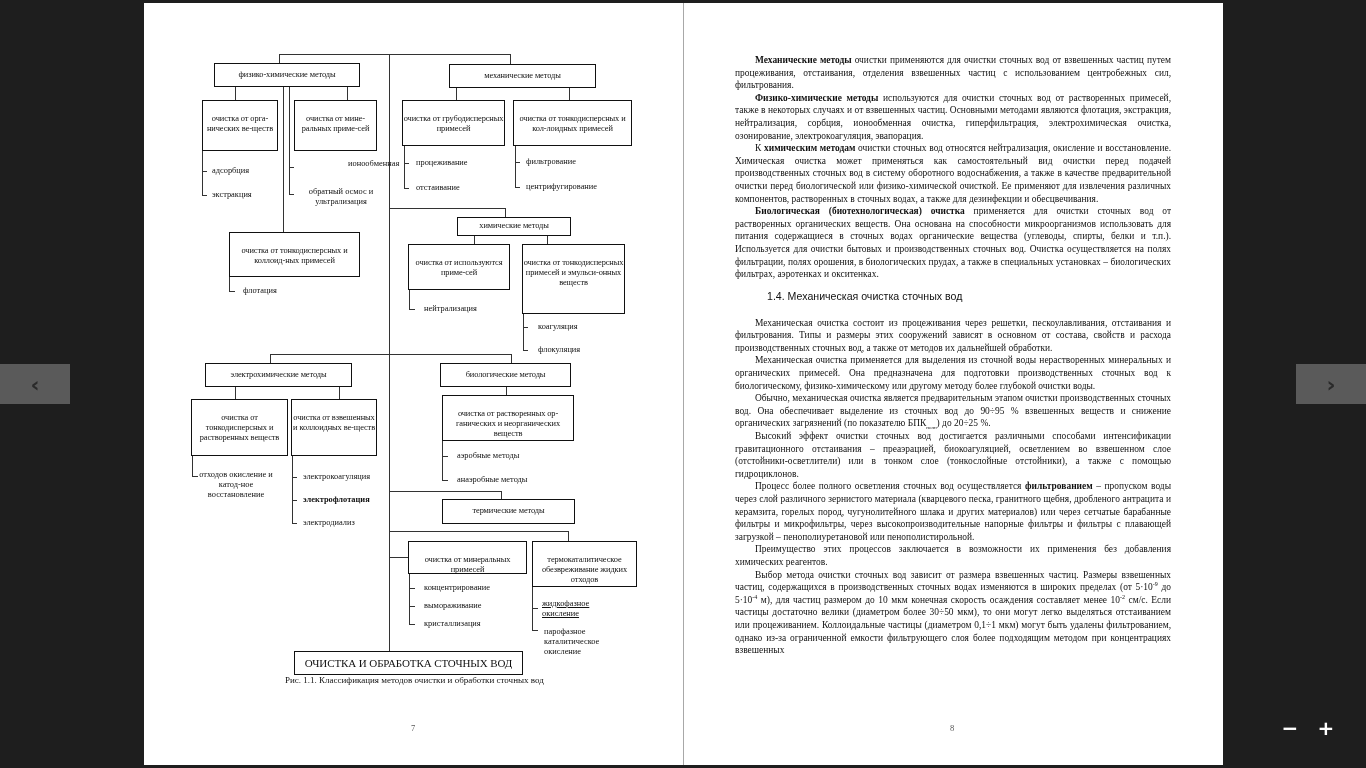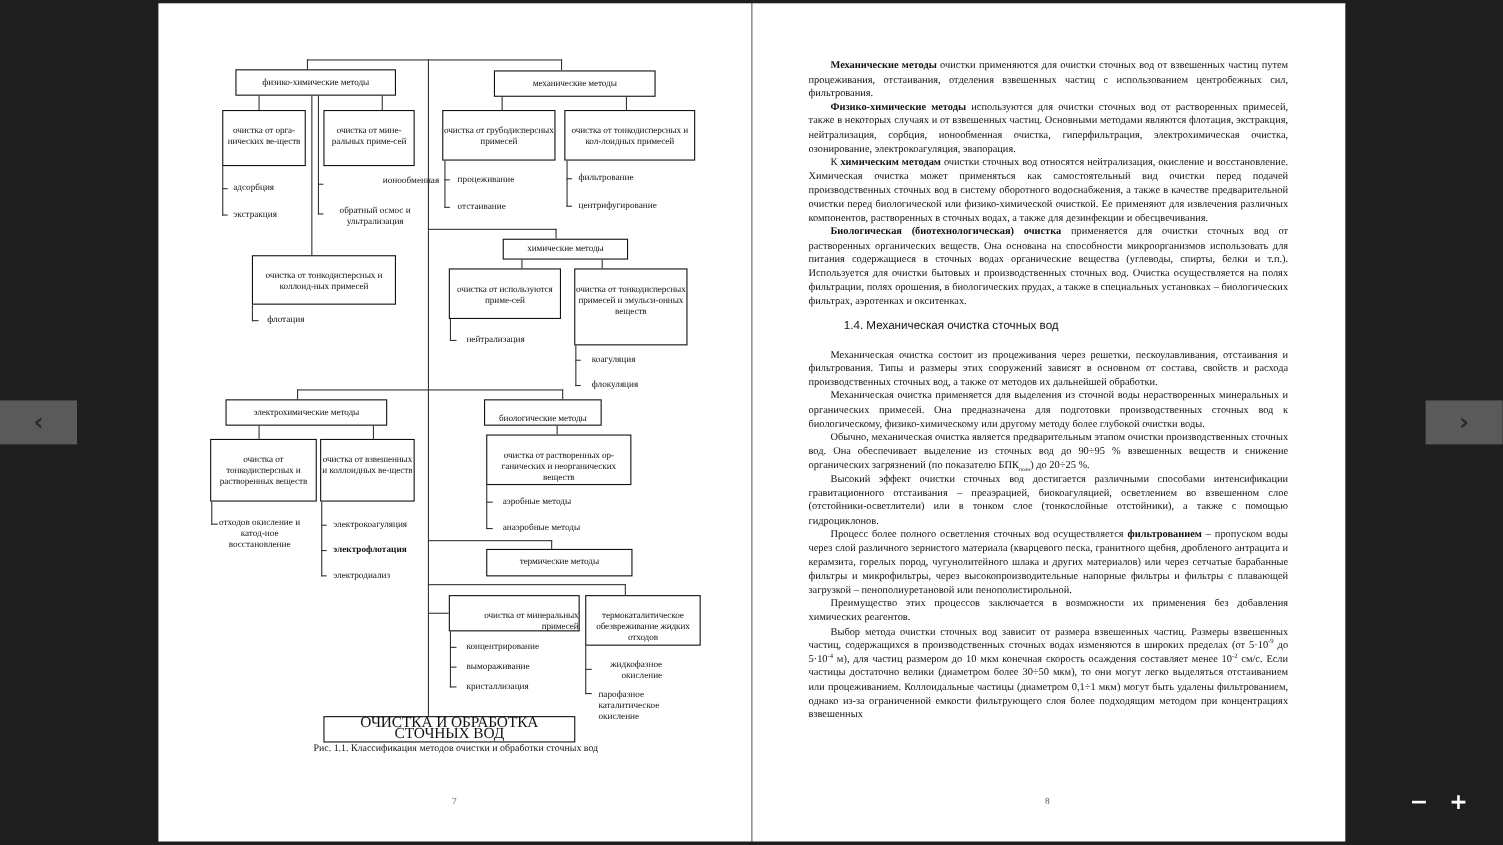--- a/index.html
+++ b/index.html
@@ -12,21 +12,21 @@
   #prev-btn { left:0; }
   #next-btn { left:1296px; }
   .zoom-btn { position:absolute; top:716px; color:#fff; font-family:"DejaVu Sans", sans-serif; font-size:20px; font-weight:bold; width:20px; height:24px; display:flex; align-items:center; justify-content:center; cursor:pointer; }
   #zoom-out { left:1280px; }
   #zoom-in { left:1316px; }
 
   
   #diagram { position:absolute; left:0; top:0; width:539px; height:762px; }
   .box { position:absolute; border:1.2px solid #111; background:#fff; font-size:8.4px; line-height:10.2px; text-align:center; display:flex; align-items:flex-start; justify-content:center; box-sizing:border-box; padding-top:13px; letter-spacing:-0.1px; }
   .box.mid { align-items:center; padding-top:0; }
-  .box.main { font-size:14px; align-items:center; padding-top:0; }
+  .box.main { font-size:11px; align-items:center; padding-top:0; }
   .leaf { position:absolute; font-size:8.4px; line-height:10px; white-space:nowrap; }
   .leaf.center { text-align:center; white-space:normal; }
   .ln { position:absolute; background:#333; }
   .h { height:1.2px; }
   .v { width:1.2px; }
   .caption { position:absolute; left:141px; top:672px; font-size:9px; white-space:nowrap; }
   .pnum { position:absolute; font-size:8.5px; color:#555; }
 
   
   #text { position:absolute; left:51px; top:51px; width:436px; font-size:9.45px; line-height:12.6px; text-align:justify; }
@@ -139,58 +139,58 @@
     <div class="ln h" style="left:48px;top:473px;width:6px;"></div>
     <div class="leaf center" style="left:52px;top:467px;width:80px;">отходов окисление и катод-ное восстановление</div>
     <div class="ln v" style="left:148px;top:453px;height:68px;"></div>
     <div class="ln h" style="left:148px;top:474px;width:5px;"></div>
     <div class="ln h" style="left:148px;top:497px;width:5px;"></div>
     <div class="ln h" style="left:148px;top:520px;width:5px;"></div>
     <div class="leaf" style="left:159px;top:469px;">электрокоагуляция</div>
     <div class="leaf" style="left:159px;top:492px;font-weight:bold;">электрофлотация</div>
     <div class="leaf" style="left:159px;top:515px;">электродиализ</div>
 
-    <div class="box mid" style="left:296px;top:360px;width:107px;height:24px;align-items:flex-end;">
+    <div class="box mid" style="left:296px;top:360px;width:131px;height:24px;">
         <span>биологические методы</span>
       </div>
     <div class="ln v" style="left:362px;top:384px;height:8px;"></div>
     <div class="box" style="left:298px;top:392px;width:132px;height:46px;">
         <span>очистка от растворенных ор-ганических и неорганических веществ</span>
       </div>
     <div class="ln v" style="left:298px;top:438px;height:40px;"></div>
     <div class="ln h" style="left:298px;top:453px;width:6px;"></div>
     <div class="ln h" style="left:298px;top:477px;width:6px;"></div>
     <div class="leaf" style="left:313px;top:448px;">аэробные методы</div>
     <div class="leaf" style="left:313px;top:472px;">анаэробные методы</div>
 
     <div class="ln h" style="left:245px;top:488px;width:113px;"></div>
     <div class="ln v" style="left:357px;top:488px;height:8px;"></div>
     <div class="box mid" style="left:298px;top:496px;width:133px;height:25px;">
         <span>термические методы</span>
       </div>
     <div class="ln h" style="left:245px;top:528px;width:180px;"></div>
     <div class="ln v" style="left:424px;top:528px;height:10px;"></div>
     <div class="ln h" style="left:245px;top:554px;width:19px;"></div>
-    <div class="box" style="left:264px;top:538px;width:119px;height:33px;text-align:right;">
+    <div class="box" style="left:264px;top:538px;width:119px;height:33px;">
         <span>очистка от минеральных примесей</span>
       </div>
     <div class="box" style="left:388px;top:538px;width:105px;height:46px;">
         <span>термокаталитическое обезвреживание жидких отходов</span>
       </div>
     <div class="ln v" style="left:265px;top:571px;height:51px;"></div>
     <div class="ln h" style="left:265px;top:585px;width:6px;"></div>
     <div class="ln h" style="left:265px;top:603px;width:6px;"></div>
     <div class="ln h" style="left:265px;top:621px;width:6px;"></div>
     <div class="leaf" style="left:280px;top:580px;">концентрирование</div>
     <div class="leaf" style="left:280px;top:598px;">вымораживание</div>
     <div class="leaf" style="left:280px;top:616px;">кристаллизация</div>
     <div class="ln v" style="left:388px;top:584px;height:44px;"></div>
     <div class="ln h" style="left:388px;top:605px;width:6px;"></div>
     <div class="ln h" style="left:388px;top:627px;width:6px;"></div>
-    <div class="leaf center" style="left:398px;top:596px;width:60px;text-align:right;">жидкофазное окисление</div>
+    <div class="leaf center" style="left:398px;top:596px;width:60px;text-align:left;text-decoration:underline;">жидкофазное окисление</div>
     <div class="leaf center" style="left:400px;top:624px;width:68px;text-align:left;">парофазное каталитическое окисление</div>
 
     <div class="box main" style="left:150px;top:648px;width:229px;height:24px;">
         <span>ОЧИСТКА И ОБРАБОТКА СТОЧНЫХ ВОД</span>
       </div>
 
     <div class="caption">Рис. 1.1. Классификация методов очистки и обработки сточных вод</div>
     <div class="pnum" style="left:267px;top:720px;">7</div>
   </div>
 </div>

